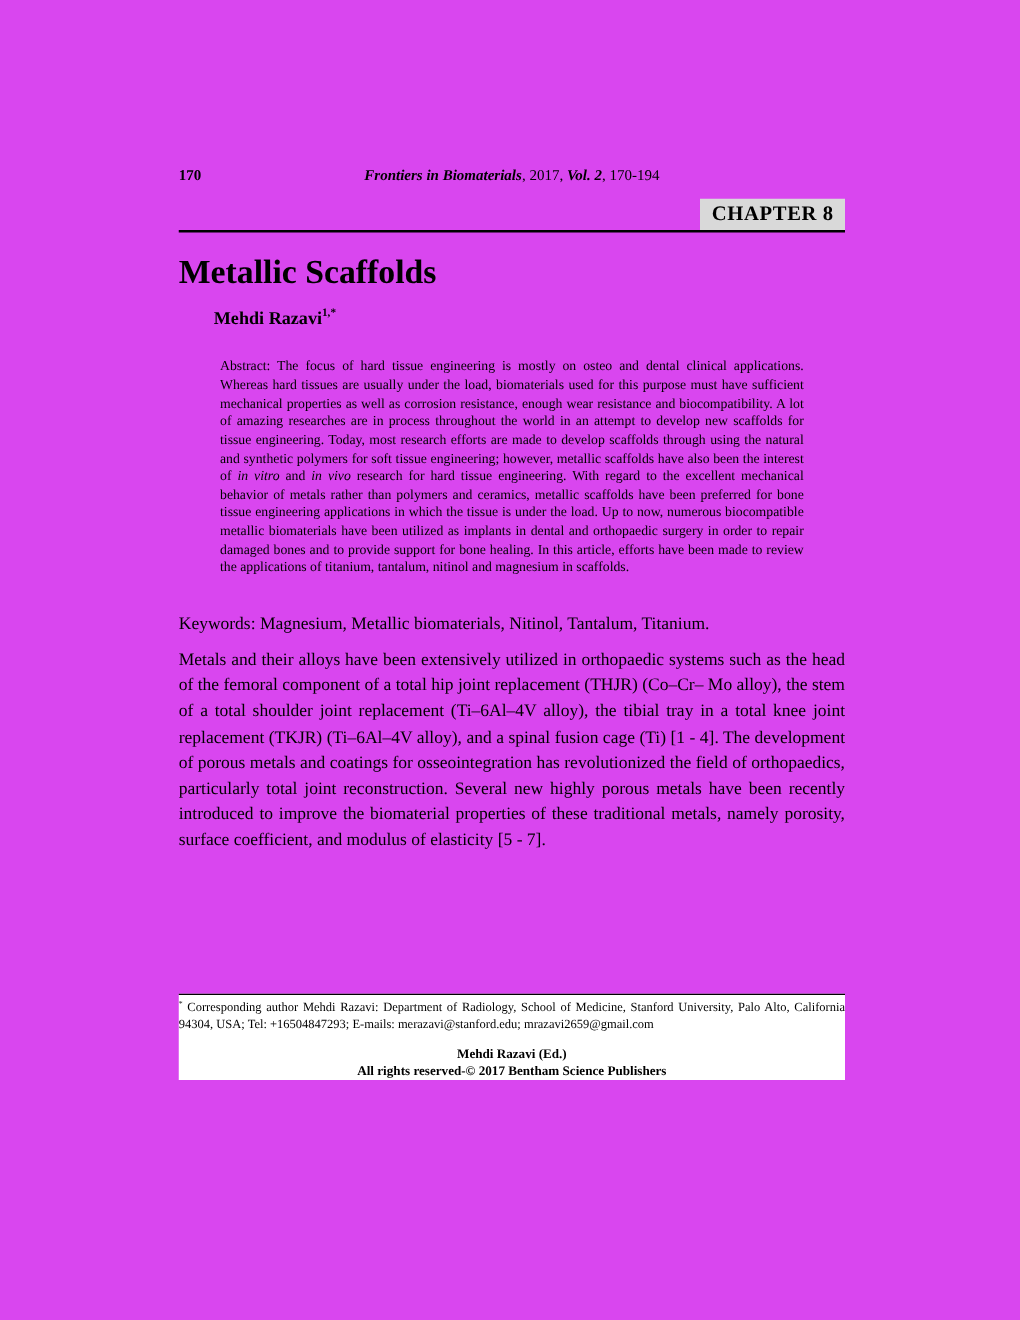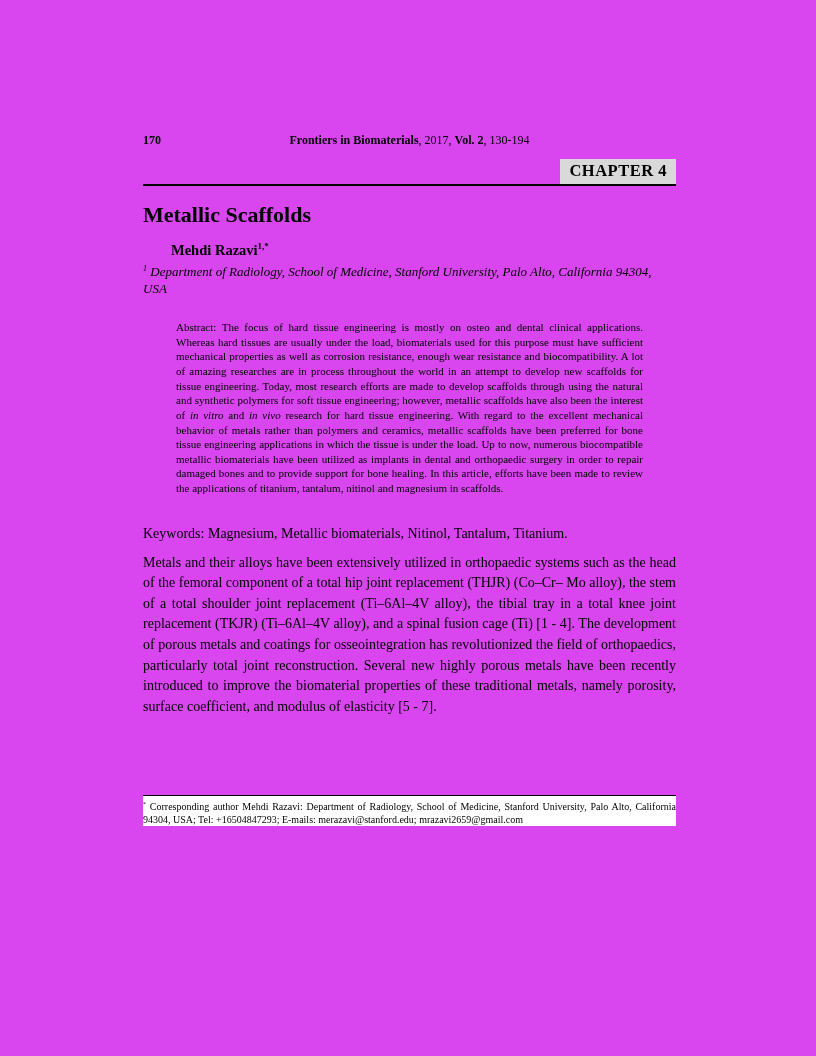--- a/index.html
+++ b/index.html
@@ -14,70 +14,73 @@
     overflow: hidden;
   }
   .content { position: absolute; left: 143px; top: 133px; width: 533px; }
 
   .running-header { position: relative; font-size: 12px; font-weight: bold; text-align: center; line-height: 1.2; }
   .page-number { position: absolute; left: 0; top: 0; }
 
   .chapter-row { margin-top: 12px; text-align: right; border-bottom: 2px solid #000; }
   .chapter-box { display: inline-block; font-size: 16.5px; font-weight: bold; padding: 2px 9px 3px 9px; letter-spacing: 0.5px; }
 
-  h1.title { margin: 16px 0 0 0; font-size: 22px; font-weight: bold; }
+  h1.title { margin: 16px 0 0 0; font-size: 27px; font-weight: bold; }
 
   .author { margin-top: 14px; font-size: 14.5px; font-weight: bold; margin-left: 28px; }
   sup { font-size: 0.62em; vertical-align: super; line-height: 0; }
 
   .affiliation { margin: 5px 0 0 0; font-style: italic; font-size: 13px; line-height: 1.3; }
 
   .abstract { margin: 22px 33px 0 33px; font-size: 11px; line-height: 1.33; text-align: justify; }
 
   .b  { font-weight: normal; }
-  .bi { font-weight: bold; }
+  .bi { font-weight: bold; font-style: italic; }
 
   .keywords { margin: 30px 0 0 0; font-size: 14px; }
 
   .section-heading { margin: 17px 0 0 0; font-size: 14.5px; font-weight: bold; }
 
   .body-text { margin: 11px 0 0 0; font-size: 14px; line-height: 1.47; text-align: justify; }
 
   .bottom { position: absolute; left: 143px; top: 795px; width: 533px; background: #ffffff; }
   .footnote-rule { border-top: 1px solid #000; height: 0; }
   .footnote { margin: 5px 0 0 0; font-size: 10px; line-height: 1.25; text-align: justify; }
   .book-footer { margin-top: 11px; text-align: center; font-size: 10.5px; font-weight: bold; line-height: 1.3; }
 </style>
 </head>
 <body>
 
 <div class="page">
   <div class="content">
 
     <div class="running-header">
       <span class="page-number">170</span>
-      <span><span class="bi">Frontiers in Biomaterials</span><span class="b">, 2017, </span><span class="bi">Vol. 2</span><span class="b">, 130-194</span></span>
+      <span><span class="bi">Frontiers in Biomaterials</span><span class="b">, 2017, </span><span class="bi">Vol. 2</span><span class="b">, 170-194</span></span>
     </div>
 
     <div class="chapter-row">
-      <span class="chapter-box" style="background-color: rgb(217, 217, 217);">CHAPTER 4</span>
+      <span class="chapter-box" style="background-color: rgb(217, 217, 217);">CHAPTER 8</span>
     </div>
 
     <h1 class="title">Metallic Scaffolds</h1>
 
     <div class="author"><span>Mehdi Razavi</span><sup>1,*</sup></div>
 
-    <p class="affiliation"><sup>1</sup><span> Department of Radiology, School of Medicine, Stanford University, Palo Alto, California 94304, USA</span></p>
 
     <div class="abstract"><span class="b">Abstract:</span><span> The focus of hard tissue engineering is mostly on osteo and dental clinical applications. Whereas hard tissues are usually under the load, biomaterials used for this purpose must have sufficient mechanical properties as well as corrosion resistance, enough wear resistance and biocompatibility. A lot of amazing researches are in process throughout the world in an attempt to develop new scaffolds for tissue engineering. Today, most research efforts are made to develop scaffolds through using the natural and synthetic polymers for soft tissue engineering; however, metallic scaffolds have also been the interest of </span><i>in vitro</i><span> and </span><i>in vivo</i><span> research for hard tissue engineering. With regard to the excellent mechanical behavior of metals rather than polymers and ceramics, metallic scaffolds have been preferred for bone tissue engineering applications in which the tissue is under the load. Up to now, numerous biocompatible metallic biomaterials have been utilized as implants in dental and orthopaedic surgery in order to repair damaged bones and to provide support for bone healing. In this article, efforts have been made to review the applications of titanium, tantalum, nitinol and magnesium in scaffolds.</span></div>
 
     <p class="keywords"><span class="b">Keywords:</span><span> Magnesium, Metallic biomaterials, Nitinol, Tantalum, Titanium.</span></p>
 
 
     <p class="body-text">Metals and their alloys have been extensively utilized in orthopaedic systems such as the head of the femoral component of a total hip joint replacement (THJR) (Co–Cr– Mo alloy), the stem of a total shoulder joint replacement (Ti–6Al–4V alloy), the tibial tray in a total knee joint replacement (TKJR) (Ti–6Al–4V alloy), and a spinal fusion cage (Ti) [1 - 4]. The development of porous metals and coatings for osseointegration has revolutionized the field of orthopaedics, particularly total joint reconstruction. Several new highly porous metals have been recently introduced to improve the biomaterial properties of these traditional metals, namely porosity, surface coefficient, and modulus of elasticity [5 - 7].</p>
 
   </div>
 
   <div class="bottom">
     <div class="footnote-rule"></div>
     <p class="footnote"><sup>*</sup><span class="b"> Corresponding author Mehdi Razavi: </span><span>Department of Radiology, School of Medicine, Stanford University, Palo Alto, California 94304, USA; Tel: +16504847293; E-mails: merazavi@stanford.edu; mrazavi2659@gmail.com</span></p>
+    <div class="book-footer">
+      <div>Mehdi Razavi (Ed.)</div>
+      <div>All rights reserved-© 2017 Bentham Science Publishers</div>
+    </div>
   </div>
 </div>
 
 </body></html>

